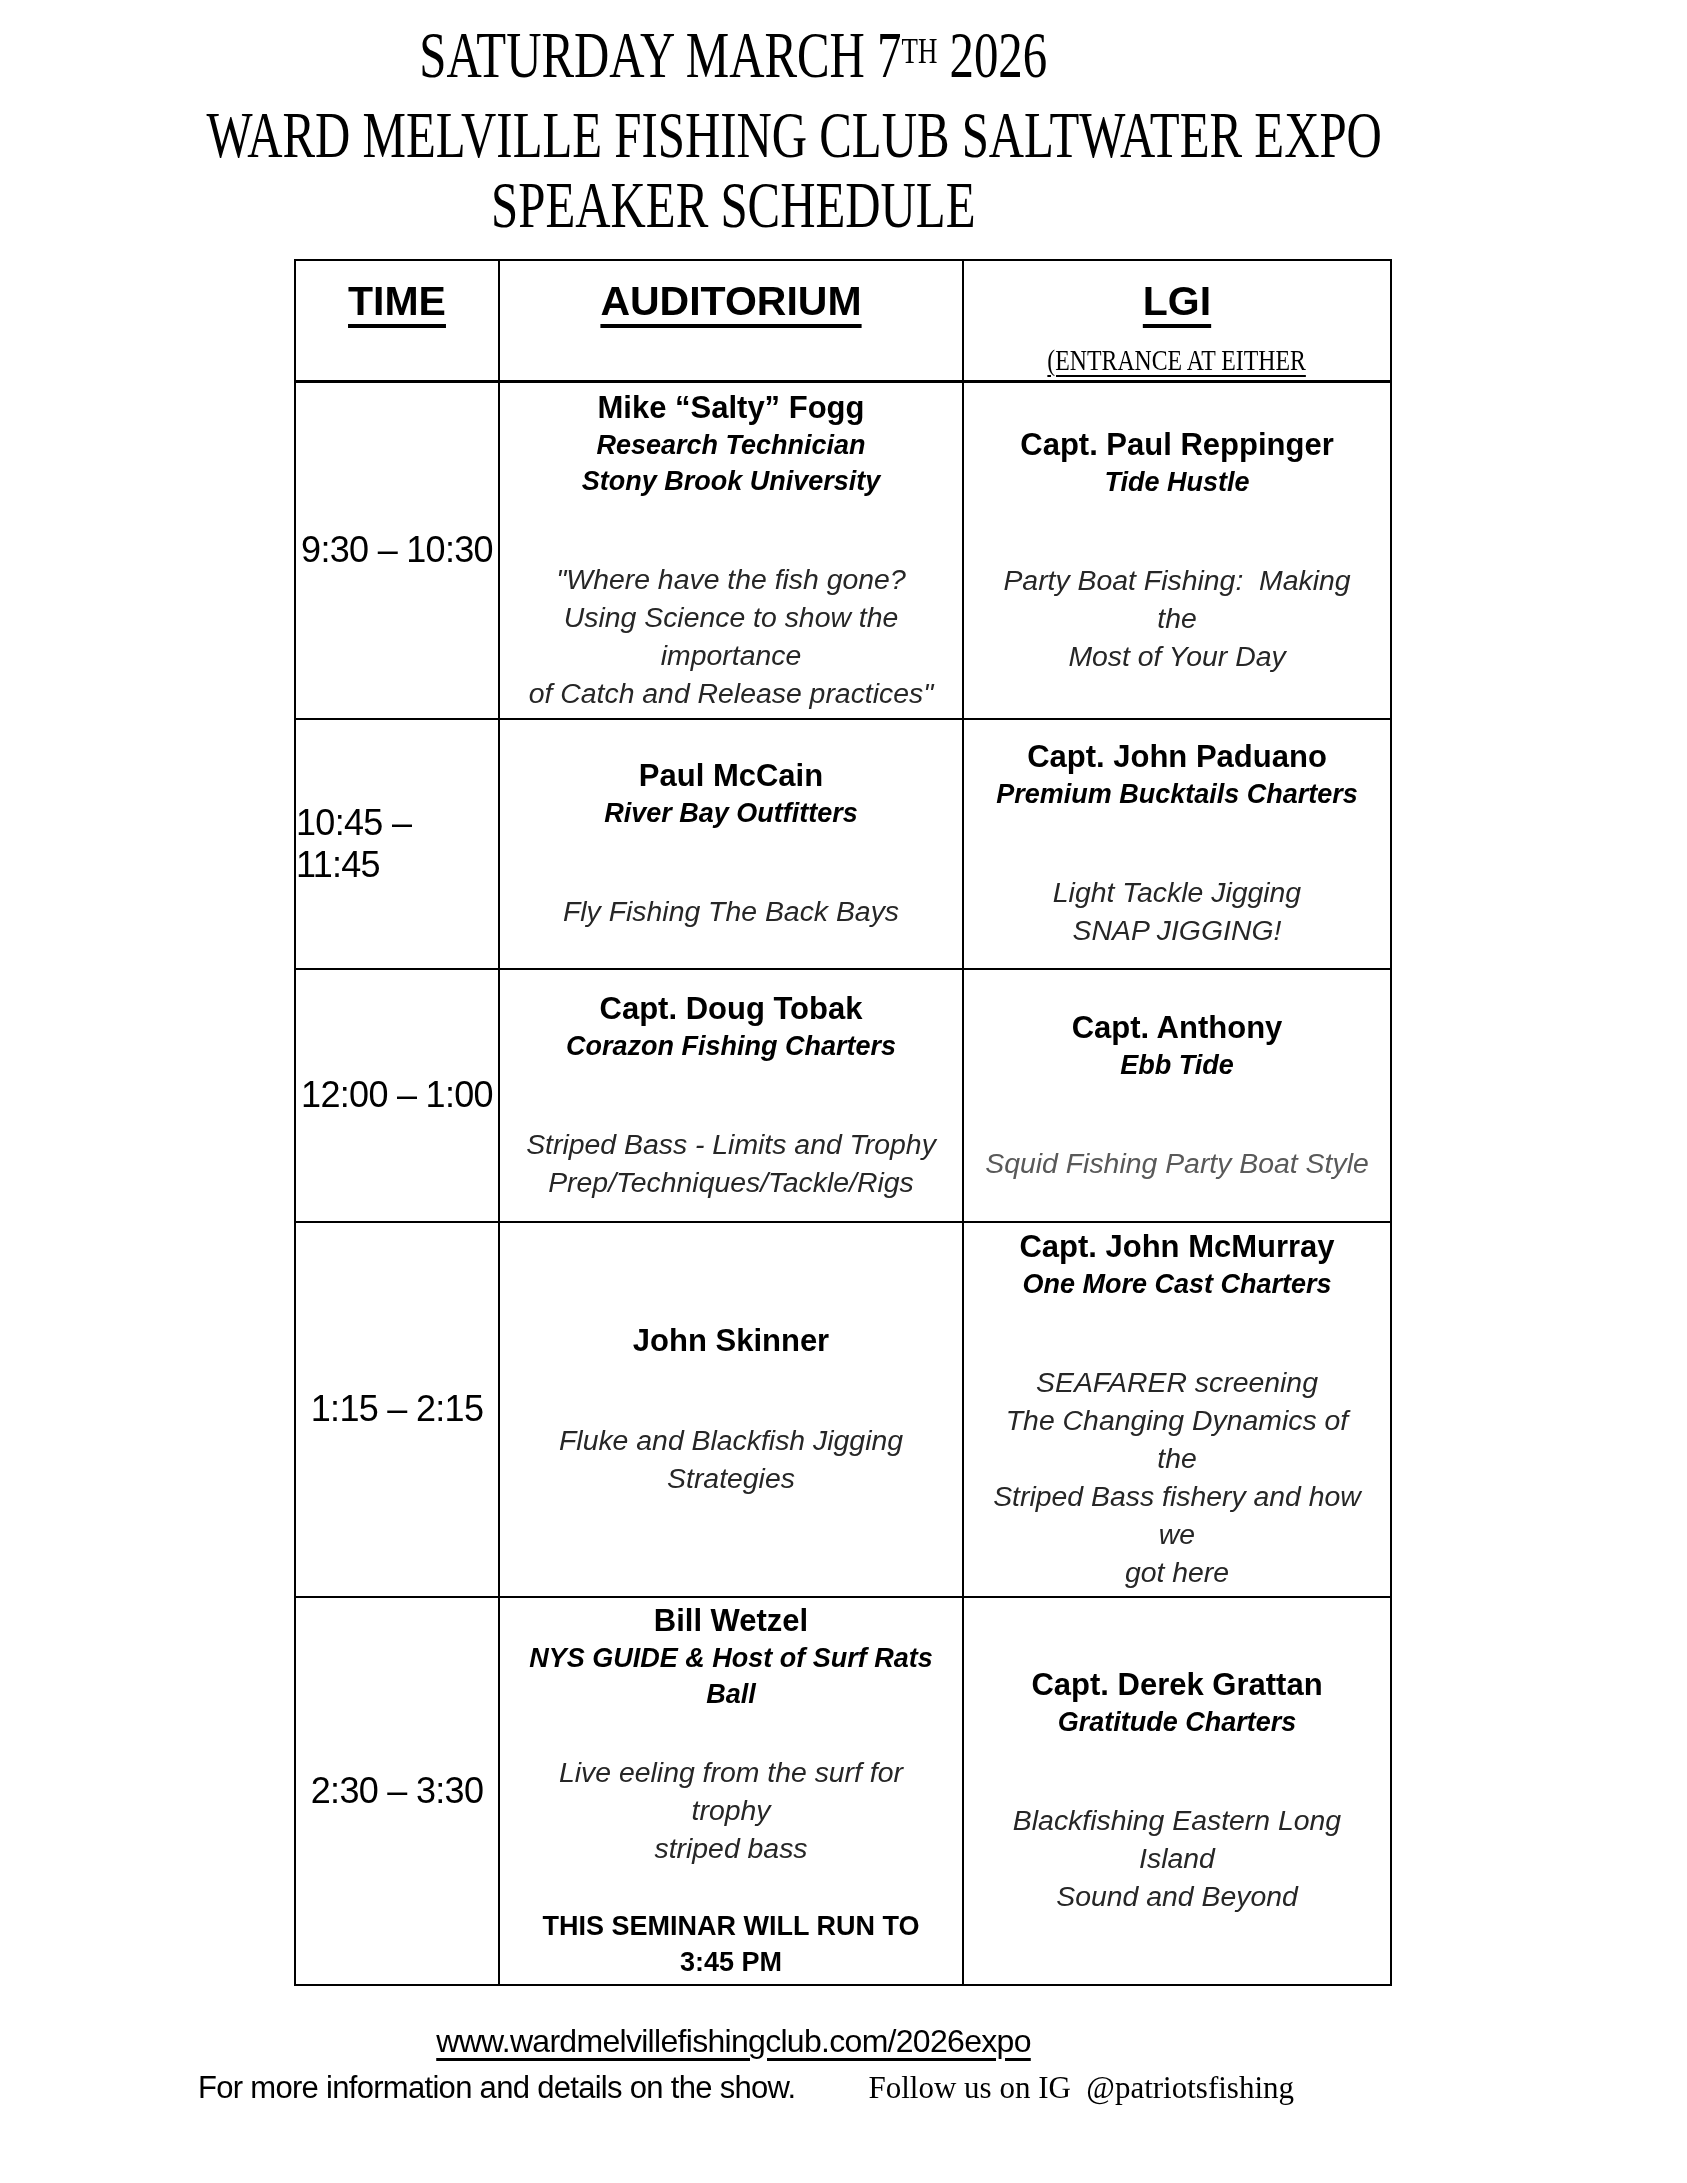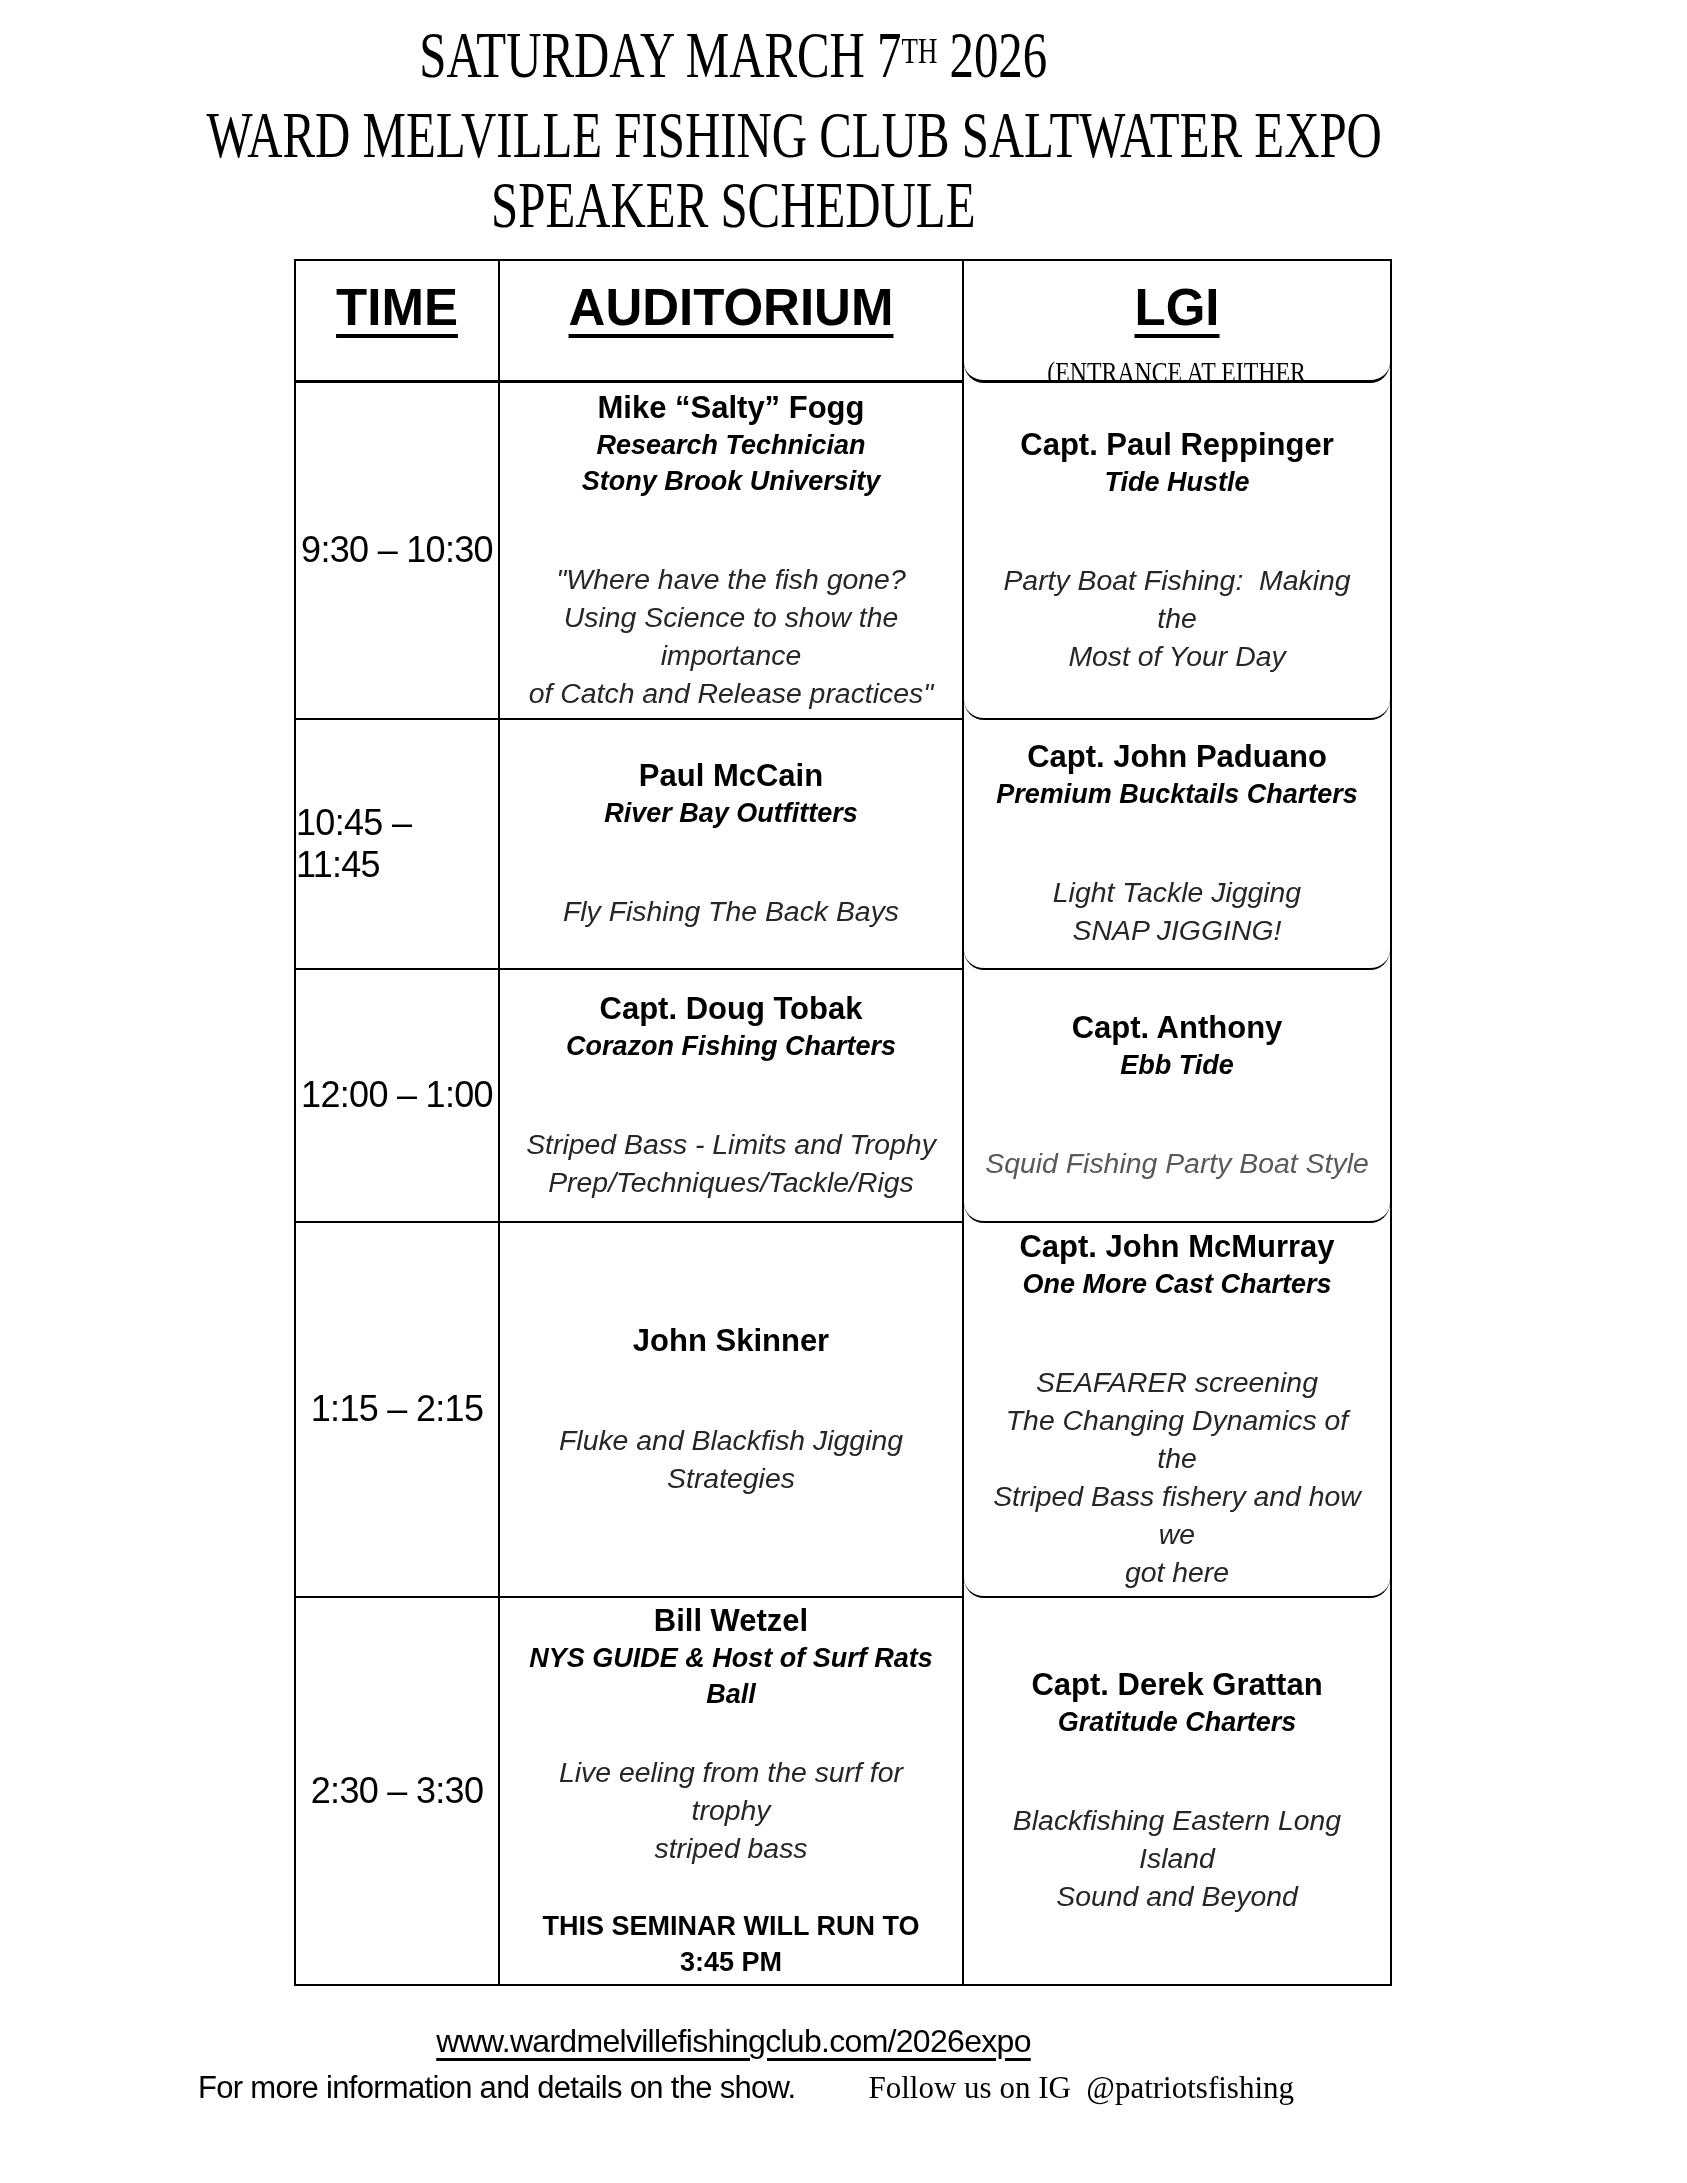--- a/index.html
+++ b/index.html
@@ -39,27 +39,27 @@
     display:grid;
     grid-template-columns:204px 464px auto;
     grid-template-rows:122px 337px 250px 253px 375px 386px;
     background:#fff;
   }
   .cell {
     border-right:2px solid #000;
     border-bottom:2.6px solid #000;
     overflow:hidden;
   }
-  .cell.last-col { border-right:none;border-radius:20px; }
+  .cell.last-col { border-right:none; }
   .cell.last-row { border-bottom:none; }
   .cell.head { border-bottom:3.3px solid #000; padding-top:17px; text-align:center; }
 
   .head-label {
     display:inline-block;
-    font-size:51px; font-weight:bold;
+    font-size:41px; font-weight:bold;
     text-decoration:underline;
     text-decoration-thickness:4px;
     text-underline-offset:9.3px;
   }
   .lgi-note { margin-top:17px; }
   .lgi-note .squeeze2 {
     display:inline-block;
     transform:scaleX(0.82);
     transform-origin:50% 0;
     font-family:"Liberation Serif", serif;

